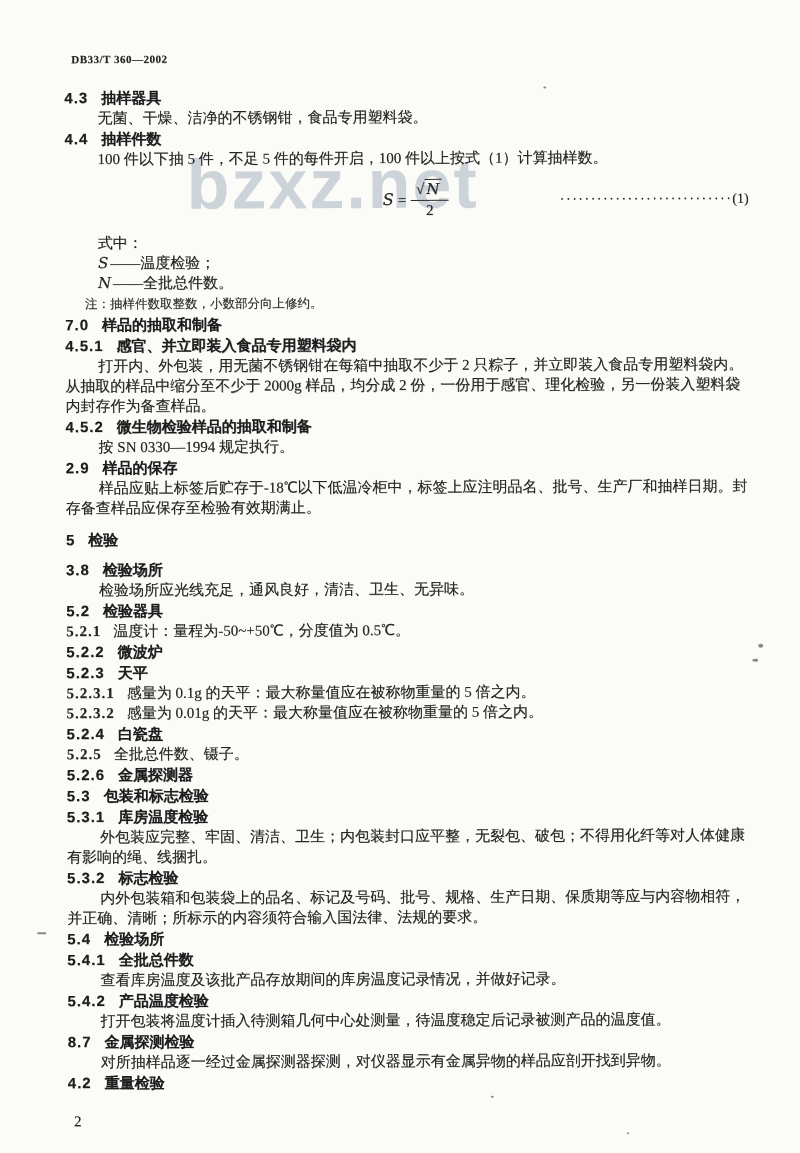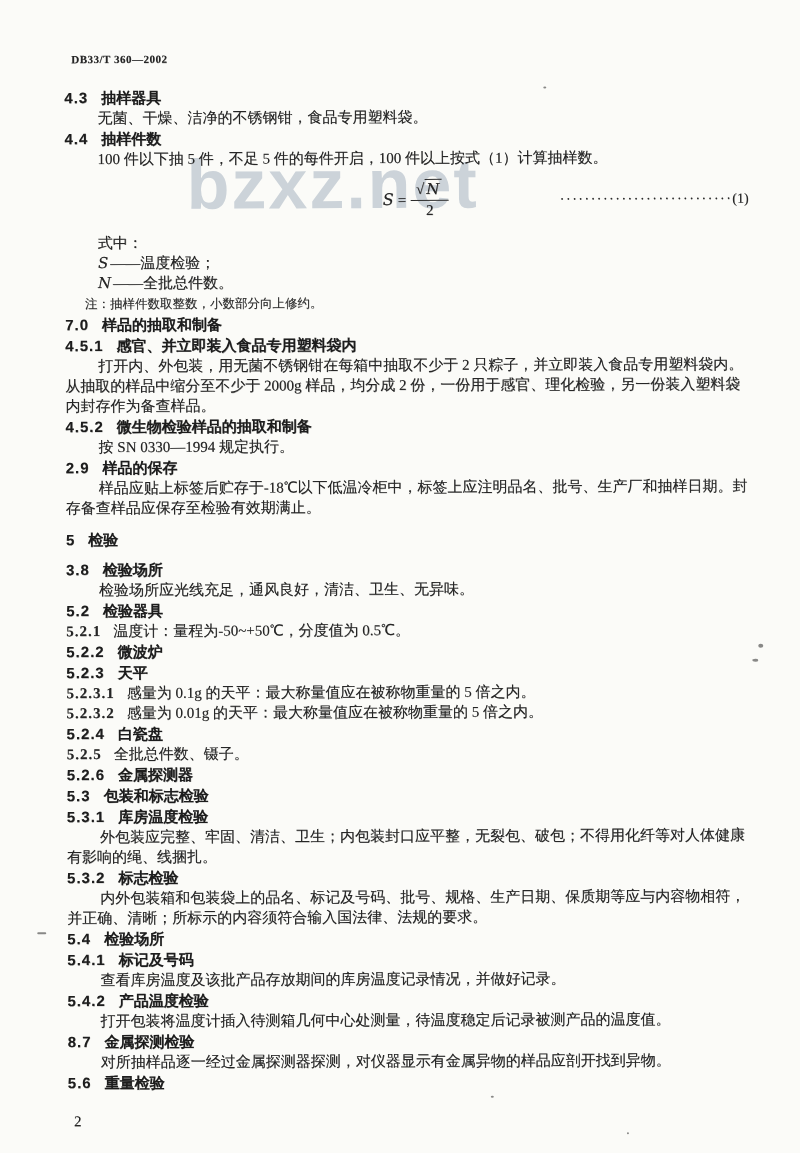--- a/index.html
+++ b/index.html
@@ -186,29 +186,29 @@
     <div class="clause"><span class="num">5.2.5</span><span>全批总件数、镊子。</span></div>
     <div class="h"><span class="num">5.2.6</span><span>金属探测器</span></div>
 
     <div class="h"><span class="num">5.3</span><span>包装和标志检验</span></div>
     <div class="h"><span class="num">5.3.1</span><span>库房温度检验</span></div>
     <div class="p">外包装应完整、牢固、清洁、卫生；内包装封口应平整，无裂包、破包；不得用化纤等对人体健康有影响的绳、线捆扎。</div>
     <div class="h"><span class="num">5.3.2</span><span>标志检验</span></div>
     <div class="p">内外包装箱和包装袋上的品名、标记及号码、批号、规格、生产日期、保质期等应与内容物相符，并正确、清晰；所标示的内容须符合输入国法律、法规的要求。</div>
 
     <div class="h"><span class="num">5.4</span><span>检验场所</span></div>
-    <div class="h"><span class="num">5.4.1</span><span>标记及号码</span></div>
+    <div class="h"><span class="num">5.4.1</span><span>全批总件数</span></div>
     <div class="p">查看库房温度及该批产品存放期间的库房温度记录情况，并做好记录。</div>
     <div class="h"><span class="num">5.4.2</span><span>产品温度检验</span></div>
     <div class="p">打开包装将温度计插入待测箱几何中心处测量，待温度稳定后记录被测产品的温度值。</div>
 
     <div class="h"><span class="num">8.7</span><span>金属探测检验</span></div>
     <div class="p">对所抽样品逐一经过金属探测器探测，对仪器显示有金属异物的样品应剖开找到异物。</div>
 
-    <div class="h"><span class="num">5.6</span><span>重量检验</span></div>
+    <div class="h"><span class="num">4.2</span><span>重量检验</span></div>
 
   </div>
 
   <div class="page-number">2</div>
 
   <div class="speck sp1"></div>
   <div class="speck sp2"></div>
   <div class="speck sp3"></div>
   <div class="speck sp4"></div>
   <div class="speck sp5"></div>

